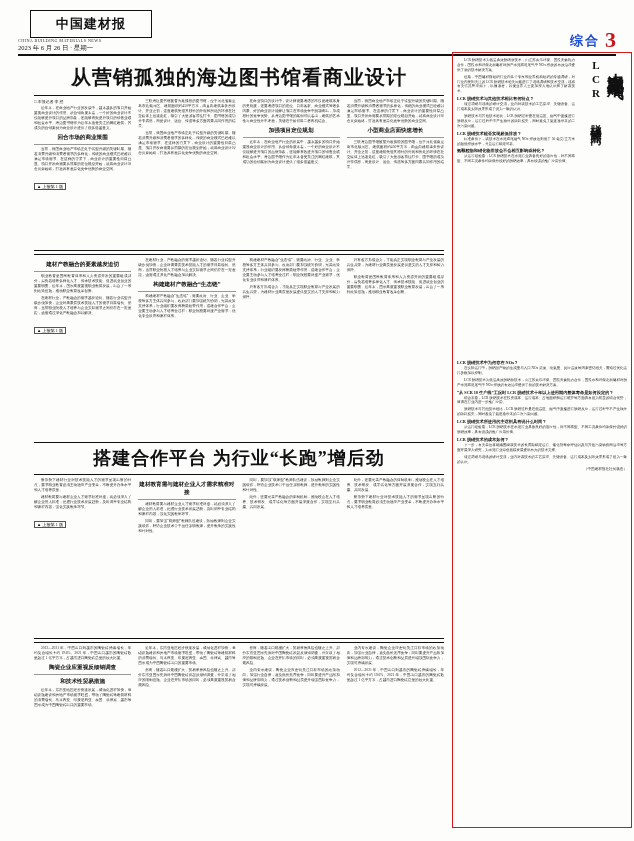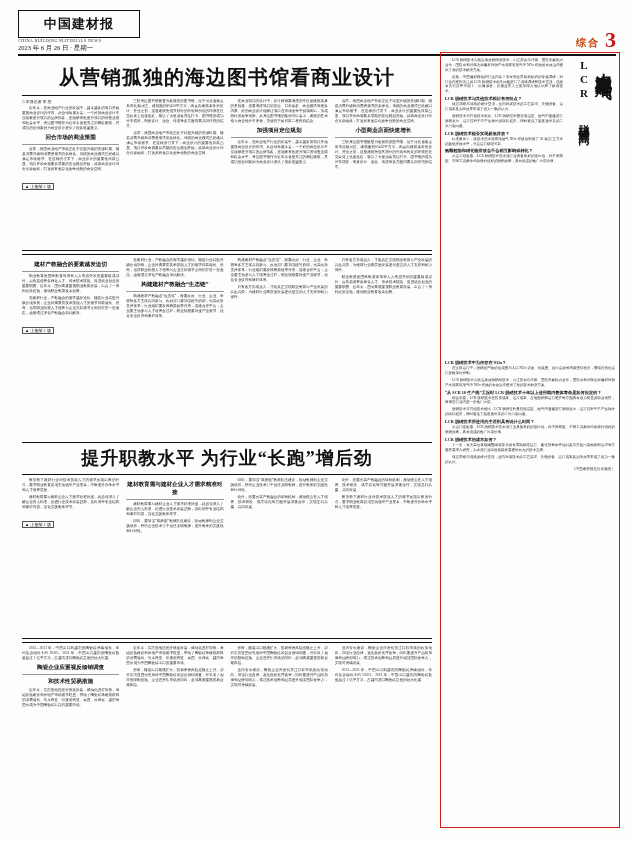--- a/index.html
+++ b/index.html
@@ -2,30 +2,30 @@
 <html><head>
 <meta charset="utf-8">
 <style>
   html,body{margin:0;padding:0;background:#b9b9b9;}
   body{font-family:"Liberation Serif","DejaVu Serif",serif;}
   .page{position:relative;width:634px;height:841px;background:#fdfdfb;overflow:hidden;}
   .inner{position:absolute;left:18px;top:10px;width:598px;height:821px;}
 
   
   .masthead{position:relative;height:44px;border-bottom:2px solid #111;}
-  .logo-box{position:absolute;left:0;top:0;width:120px;height:26px;border:1px solid #111;display:flex;align-items:center;justify-content:center;}
+  .logo-box{position:absolute;left:12px;top:0;width:120px;height:26px;border:1px solid #111;display:flex;align-items:center;justify-content:center;}
   .logo-box span{font-family:"DejaVu Serif",serif;font-weight:bold;font-size:13px;letter-spacing:1px;color:#111;}
   .logo-en{position:absolute;left:0;top:28px;font-size:4.2px;letter-spacing:.4px;color:#333;}
   .issue-date{position:absolute;left:0;top:34px;font-size:6.5px;color:#222;}
   .head-right{position:absolute;right:0;top:20px;display:flex;align-items:flex-end;gap:5px;}
-  .head-right .zh{font-size:10px;font-weight:bold;color:#c2410c;letter-spacing:2px;}
+  .head-right .zh{font-size:13px;font-weight:bold;color:#1d4ed8;letter-spacing:2px;}
   .head-right .num{font-size:22px;font-weight:bold;color:#c8161d;line-height:.9;}
 
   
-  .body-wrap{position:absolute;left:4px;top:52px;width:598px;height:766px;}
+  .body-wrap{position:absolute;left:16px;top:52px;width:598px;height:766px;}
   .left-col{position:absolute;left:0;top:0;width:410px;height:766px;}
   .right-col{position:absolute;left:418px;top:-10px;width:180px;height:776px;border:1.5px solid #d01a1a;box-sizing:border-box;padding:5px 4px 4px 4px;}
 
   
   .art{position:relative;}
   .art .hl{text-align:center;font-weight:bold;color:#111;}
   .hl1{font-size:20px;letter-spacing:1px;margin:2px 0 4px;}
   .hl2{font-size:18px;letter-spacing:1px;margin:2px 0 4px;}
   .rule{border-top:1px solid #111;width:100%;margin:0;}
   .cols{display:flex;gap:7px;}
@@ -157,21 +157,21 @@
                 </div>
             <div class="txt">
                   <p>职业教育是国民教育体系和人力资源开发的重要组成部分，肩负着培养多样化人才、传承技术技能、促进就业创业的重要职责。近年来，国家高度重视职业教育发展，出台了一系列政策措施，推动职业教育改革创新。</p>
                 </div>
           </div>
         </div>
       </div>
 
       <div class="art" style="height:196px;">
         <div class="rule" style="margin-bottom:3px;"></div>
-        <div class="hl hl2">提升职教水平  为行业“长跑”增后劲</div>
+        <div class="hl hl2">搭建合作平台  为行业“长跑”增后劲</div>
         <div class="rule"></div>
         <div class="cols" style="margin-top:3px;">
           <div class="col">
             <div class="txt">
                   <p>新形势下建材行业对技术技能人才的需求呈现出新的特点，要求职业教育必须主动适应产业变革，不断提升办学水平和人才培养质量。</p>
                 </div>
             <div class="txt">
                   <p>建材教育要与建材企业人才需求精准对接，就必须深入了解企业用人标准，把握行业技术发展趋势，及时调整专业结构和课程内容，强化实践教学环节。</p>
                 </div>
             <div class="more">▲ 上接第 1 版</div>

